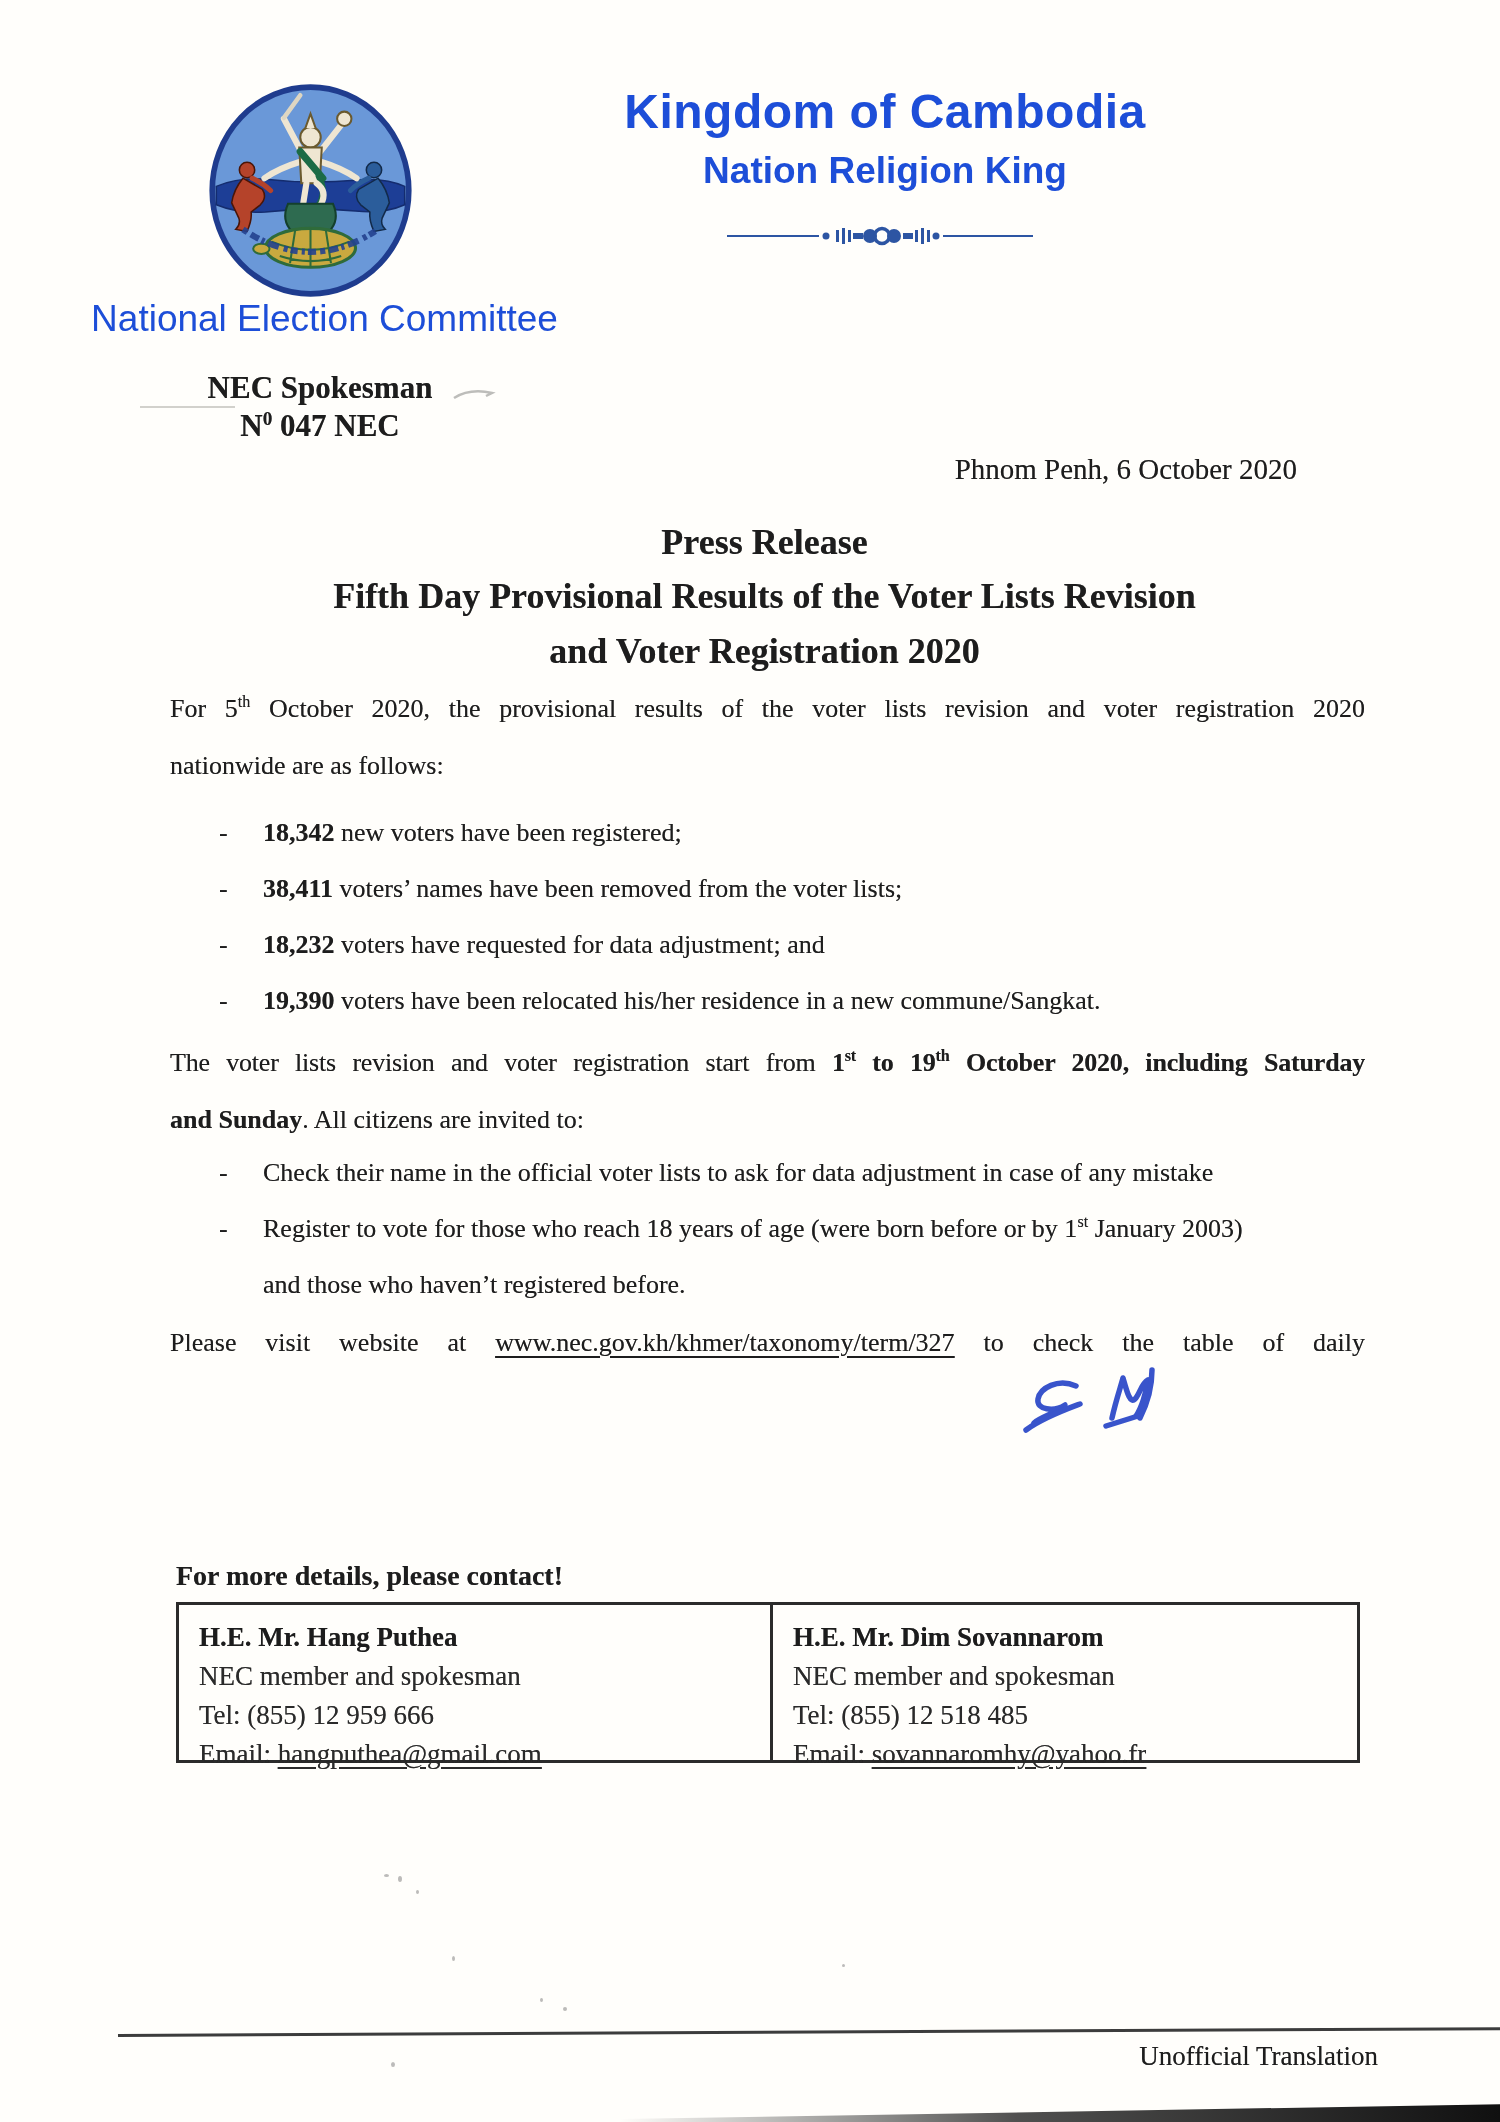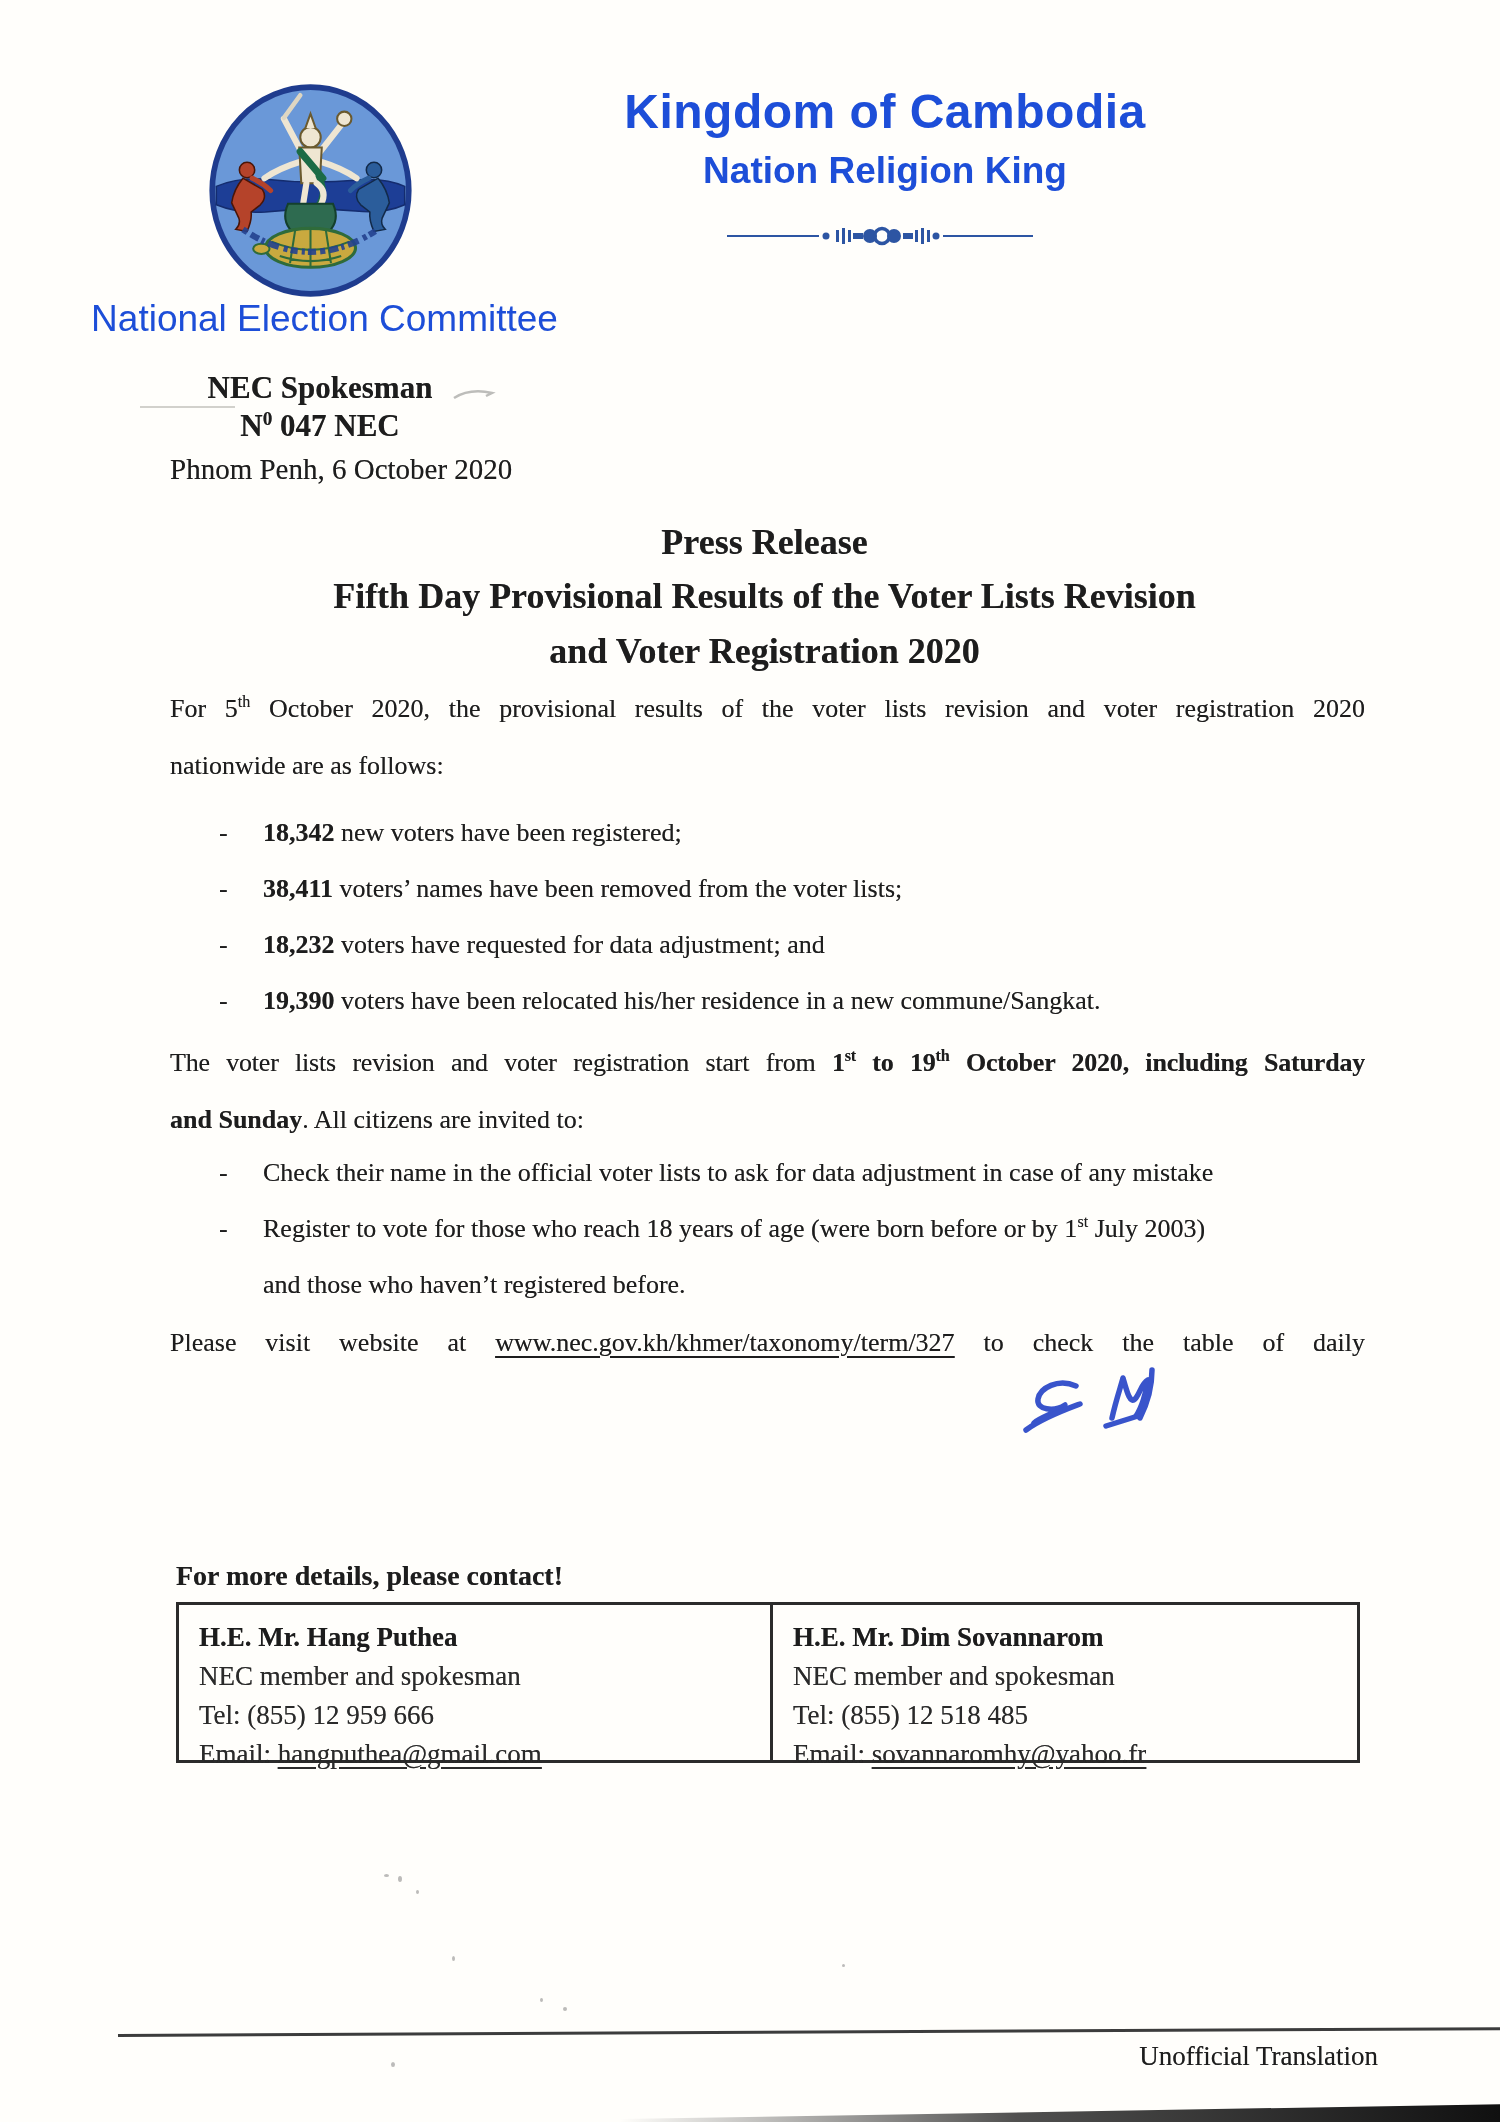--- a/index.html
+++ b/index.html
@@ -18,21 +18,21 @@
   sup { font-size:0.62em; vertical-align:super; line-height:0; }
 
   .kingdom   { left:585px; top:84px;  width:600px; font-size:48px; font-weight:bold; letter-spacing:0.5px; }
   .motto     { left:585px; top:150px; width:600px; font-size:37px; font-weight:bold; }
   .divider   { left:725px; top:224px; width:310px; height:24px; }
   .committee { left:72px;  top:298px; width:505px; font-size:37px; }
   .spokes    { left:170px; top:352px; width:300px; font-size:31px; line-height:38px; }
   .refnum    { left:170px; top:390px; width:300px; font-size:31px; line-height:38px; }
   .logo      { left:208px; top:84px; width:205px; height:215px; }
 
-  .dateline  { left:170px; top:448px; width:1127px; font-size:29px; line-height:42px; }
+  .dateline  { left:170px; top:448px; width:1127px; font-size:29px; text-align:right; line-height:42px; }
 
   .t1 { left:152px; top:518px; width:1225px; font-size:36px; font-weight:bold; line-height:48px; }
   .t2 { left:152px; top:572px; width:1225px; font-size:36px; font-weight:bold; line-height:48px; }
   .t3 { left:152px; top:627px; width:1225px; font-size:36px; font-weight:bold; line-height:48px; }
 
   .bodyline { left:170px; width:1195px; font-size:26px; line-height:42px; height:42px; white-space:nowrap; }
   .jline    { white-space:normal; text-align:justify; text-align-last:justify; }
   .tight    { letter-spacing:-0.2px; }
 
   .bullet { left:219px; width:1180px; font-size:26px; line-height:42px; height:42px; white-space:nowrap; }
@@ -149,21 +149,21 @@
 
   <div class="abs bullet serif" style="top:812px;"><span class="dash">-</span><span class="b">18,342</span><span> new voters have been registered;</span></div>
   <div class="abs bullet serif" style="top:868px;"><span class="dash">-</span><span class="b">38,411</span><span> voters’ names have been removed from the voter lists;</span></div>
   <div class="abs bullet serif" style="top:924px;"><span class="dash">-</span><span class="b">18,232</span><span> voters have requested for data adjustment; and</span></div>
   <div class="abs bullet serif" style="top:980px;"><span class="dash">-</span><span class="b">19,390</span><span> voters have been relocated his/her residence in a new commune/Sangkat.</span></div>
 
   <div class="abs bodyline serif jline tight" style="top:1042px;"><span>The voter lists revision and voter registration start from </span><b>1</b><sup class="b">st</sup><b> to 19</b><sup class="b">th</sup><b> October 2020, including Saturday</b></div>
   <div class="abs bodyline serif" style="top:1099px;"><b>and Sunday</b><span>. All citizens are invited to:</span></div>
 
   <div class="abs bullet serif" style="top:1152px;"><span class="dash">-</span><span>Check their name in the official voter lists to ask for data adjustment in case of any mistake</span></div>
-  <div class="abs bullet serif" style="top:1208px;"><span class="dash">-</span><span>Register to vote for those who reach 18 years of age (were born before or by 1</span><sup>st</sup><span> July 2003)</span></div>
+  <div class="abs bullet serif" style="top:1208px;"><span class="dash">-</span><span>Register to vote for those who reach 18 years of age (were born before or by 1</span><sup>st</sup><span> January 2003)</span></div>
   <div class="abs cont serif" style="top:1264px;">and those who haven’t registered before.</div>
 
   <div class="abs bodyline serif jline" style="top:1322px;"><span>Please visit website at </span><span class="weblink">www.nec.gov.kh/khmer/taxonomy/term/327</span><span> to check the table of daily</span></div>
 
   <div class="abs sig">
     <svg viewBox="0 0 175 105" width="175" height="105">
       <g stroke="#2946c8" stroke-width="5.5" fill="none" stroke-linecap="round" stroke-linejoin="round" opacity="0.92">
         <path d="M56,34 C38,26 20,36 18,47 C16,58 34,60 45,53 C35,62 22,64 14,71"></path>
         <path d="M6,78 C22,66 44,58 60,52"></path>
         <path d="M92,66 C96,48 101,34 103,26 C107,40 110,52 115,47 C120,42 121,32 128,28 C126,42 121,57 116,64"></path>

